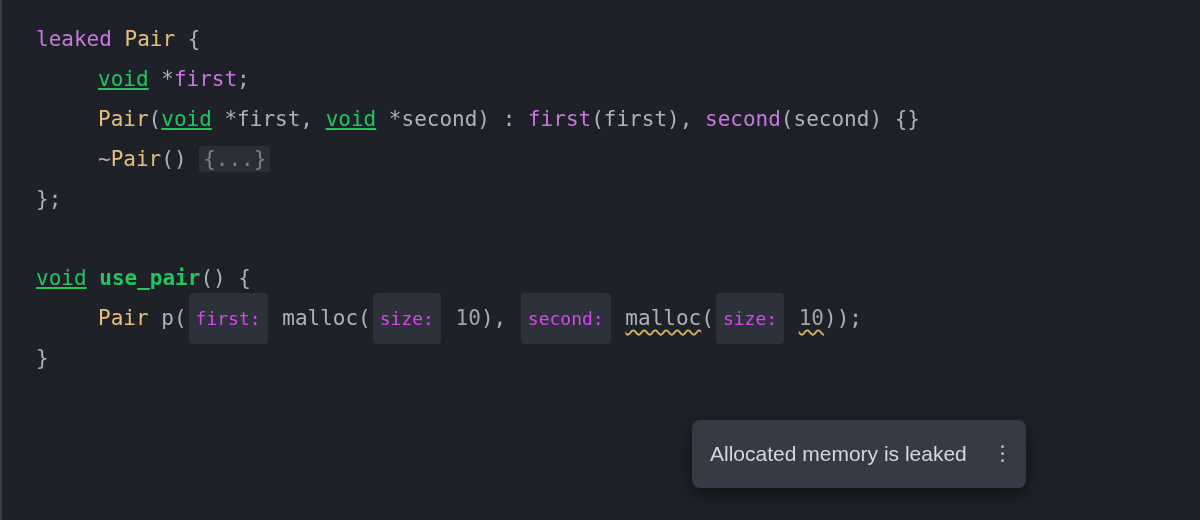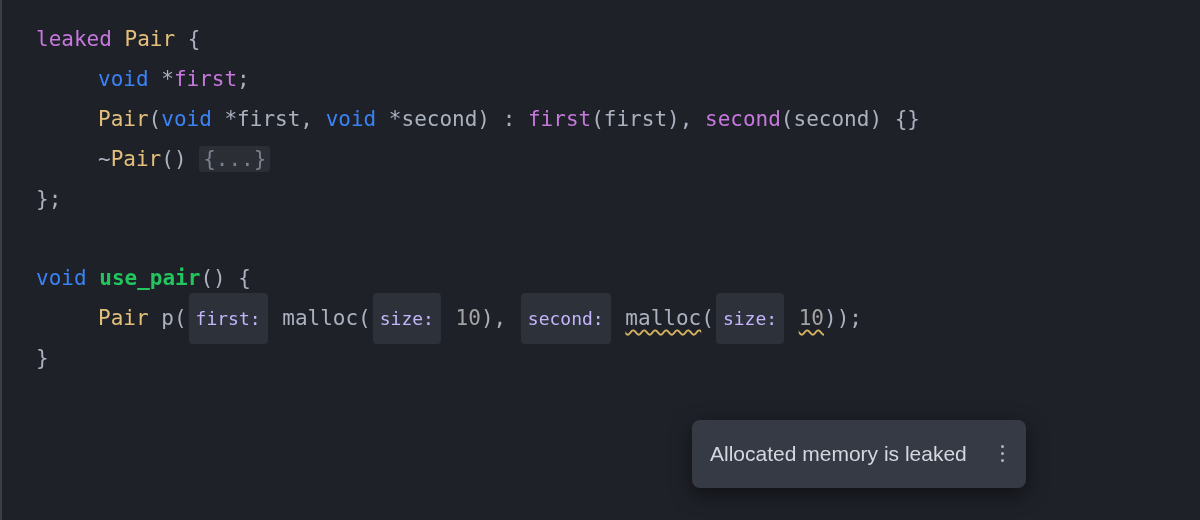--- a/index.html
+++ b/index.html
@@ -20,21 +20,22 @@
       overflow: hidden;
       border-left: 2px solid #3a3f4b;
     }
     .code-area {
       padding-left: 14px;
     }
     .keyword {
       color: #c678dd;
     }
     .type {
-      color: #3b82f6;
+      color: #22c55e;
+      text-decoration: underline;
     }
     .type-name {
       color: #e5c07b;
     }
     .member {
       color: #c678dd;
     }
     .func-name {
       color: #22c55e;
       font-weight: bold;
@@ -52,21 +53,21 @@
       color: #e5c07b;
     }
     .fold-block {
       background: rgba(255,255,255,0.06);
       padding: 1px 4px;
       border-radius: 3px;
       color: #7a818f;
     }
     .inlay {
       background: #2c313a;
-      color: #c4b5fd;
+      color: #d946ef;
       padding: 15px 7px;
       border-radius: 4px;
       font-size: 18px;
       margin: 7px 2px;
     }
     .wavy {
       text-decoration: underline wavy #d4b25f;
       text-decoration-thickness: 1.5px;
       text-underline-offset: 4px;
     }

